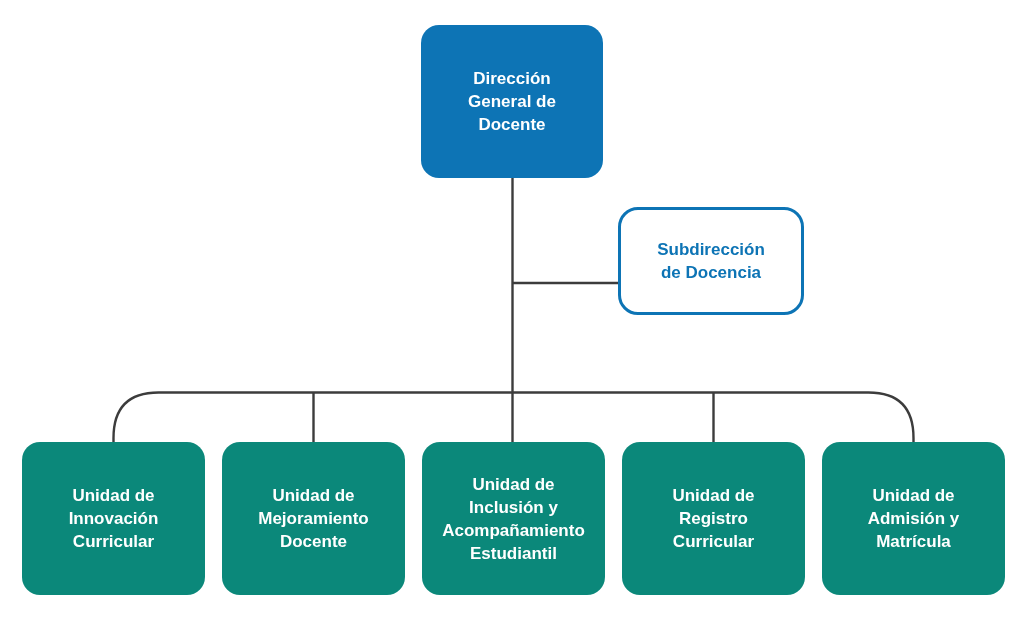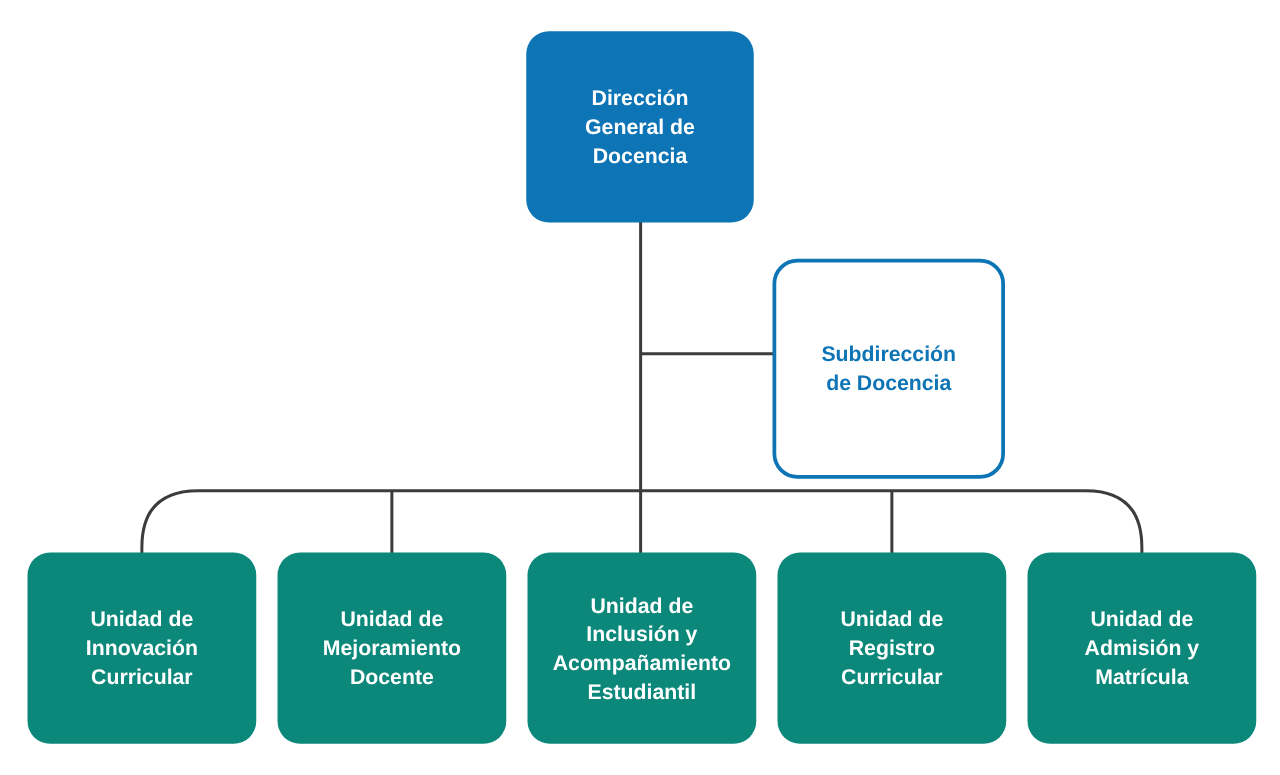--- a/index.html
+++ b/index.html
@@ -43,21 +43,21 @@
     z-index: 2;
   }
   .box.root {
     left: 421px; top: 25px;
     width: 182px; height: 153px;
     background: var(--blue);
     color: var(--text-on-fill);
   }
   .box.staff {
     left: 618px; top: 207px;
-    width: 186px; height: 176px;
+    width: 186px; height: 108px;
     background: var(--bg);
     border: 3px solid var(--blue);
     border-radius: 20px;
     color: var(--blue);
   }
   .box.unit {
     top: 442px;
     width: 183px; height: 153px;
     background: var(--teal);
     color: var(--text-on-fill);
@@ -82,21 +82,21 @@
 
       <path d="M 113.5 443 L 113.5 438 Q 113.5 392.5 158.5 392.5 L 868.5 392.5 Q 913.5 392.5 913.5 438 L 913.5 443"></path>
 
       <path d="M 313.5 392.5 L 313.5 443"></path>
       <path d="M 713.5 392.5 L 713.5 443"></path>
     </g>
   </svg>
 
   <div class="box root">Dirección
 General de
-Docencia</div>
+Docente</div>
 
   <div class="box staff">Subdirección
 de Docencia</div>
 
   <div class="box unit u0">Unidad de
 Innovación
 Curricular</div>
 
   <div class="box unit u1">Unidad de
 Mejoramiento

